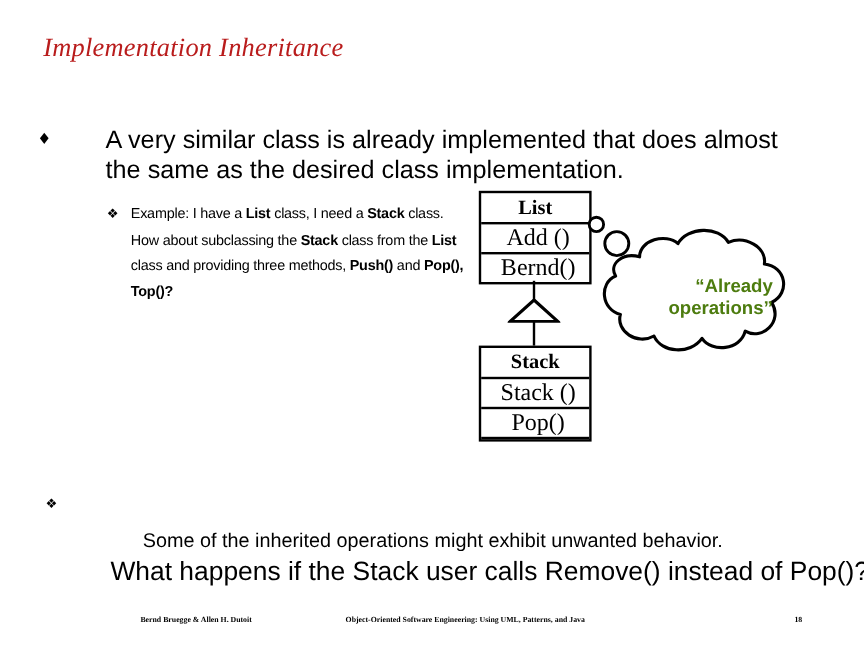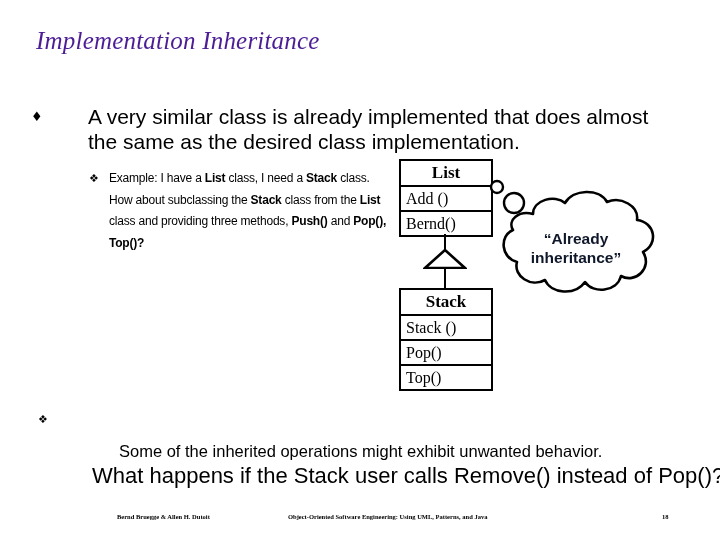--- a/index.html
+++ b/index.html
@@ -17,24 +17,24 @@
     color: #000000;
   }
 
   
   #slide-title {
     position: absolute;
     left: 36px;
     top: 27px;
     font-family: "Liberation Serif", serif;
     font-style: italic;
-    font-size: 25px;
+    font-size: 22px;
     font-weight: 400;
     letter-spacing: 0.2px;
-    color: #4c1d95;
+    color: #b91c1c;
     white-space: nowrap;
   }
 
   
   .bullet-l1 {
     position: absolute;
     display: flex;
     align-items: flex-start;
   }
   .bullet-l1 .marker {
@@ -133,25 +133,26 @@
   }
   .uml-name {
     text-align: center;
     font-weight: bold;
     font-size: 17px;
     line-height: 22px;
     border-bottom: 2px solid #000;
     padding: 1px 0 1px 0;
   }
   .uml-op {
-    font-size: 16px;
+    font-size: 20px;
     line-height: 21px;
     padding: 1px 0 1px 5px;
     border-bottom: 2px solid #000;
     white-space: nowrap;
+    text-align: center;
   }
   .uml-op.last { border-bottom: none; }
 
   #class-list {
     left: 399px;
     top: 159px;
     width: 94px;
   }
   #class-stack {
     left: 399px;
@@ -190,26 +191,26 @@
     left: 489px;
     top: 176px;
     width: 172px;
     height: 124px;
   }
   #thought-bubble-text {
     position: absolute;
     left: 508px;
     top: 229px;
     width: 136px;
-    text-align: center;
+    text-align: right;
     font-family: "Liberation Sans", sans-serif;
     font-weight: bold;
     font-size: 15.5px;
     line-height: 19px;
-    color: #0f172a;
+    color: #4d7c0f;
     z-index: 3;
   }
 
   
   .footer-text {
     position: absolute;
     font-family: "Liberation Serif", serif;
     font-size: 6.5px;
     font-weight: bold;
     line-height: 9px;
@@ -246,41 +247,40 @@
   <div id="gen-line-top"></div>
   <svg id="gen-triangle" viewBox="0 0 44 20">
     <polygon points="22,1 42,19 2,19" fill="#ffffff" stroke="#000000" stroke-width="2.6"></polygon>
   </svg>
   <div id="gen-line-bottom"></div>
 
   <div class="uml-class" id="class-stack">
     <div class="uml-name">Stack</div>
     <div class="uml-op">Stack ()</div>
     <div class="uml-op">Pop()</div>
-    <div class="uml-op last">Top()</div>
   </div>
 
   <svg id="thought-bubble" viewBox="0 0 172 124">
     <circle cx="8" cy="11" r="6" fill="#ffffff" stroke="#000000" stroke-width="2.4"></circle>
     <circle cx="25" cy="27" r="10" fill="#ffffff" stroke="#000000" stroke-width="2.4"></circle>
     <path d="M44 38
              C 44 24, 66 18, 76 27
              C 84 13, 110 12, 118 26
              C 132 20, 150 30, 148 44
              C 166 46, 170 68, 154 76
              C 164 92, 146 108, 132 100
              C 128 116, 104 118, 96 106
              C 86 120, 62 118, 56 104
              C 42 112, 24 100, 28 86
              C 12 82, 10 60, 24 54
              C 18 44, 30 34, 44 38 Z" fill="#ffffff" stroke="#000000" stroke-width="2.6" stroke-linejoin="round"></path>
   </svg>
   <div id="thought-bubble-text">
     <span>“Already</span><br>
-    <span>inheritance”</span>
+    <span>operations”</span>
   </div>
 
   <div id="bullet-problem">
     <span class="marker">❖</span>
   </div>
   <div id="detail-line-1">Some of the inherited operations might exhibit unwanted behavior.</div>
   <div id="detail-line-2">What happens if the Stack user calls Remove() instead of Pop()?</div>
 
   <div class="footer-text" id="footer-authors">Bernd Bruegge &amp; Allen H. Dutoit</div>
   <div class="footer-text" id="footer-book">Object-Oriented Software Engineering: Using UML, Patterns, and Java</div>

